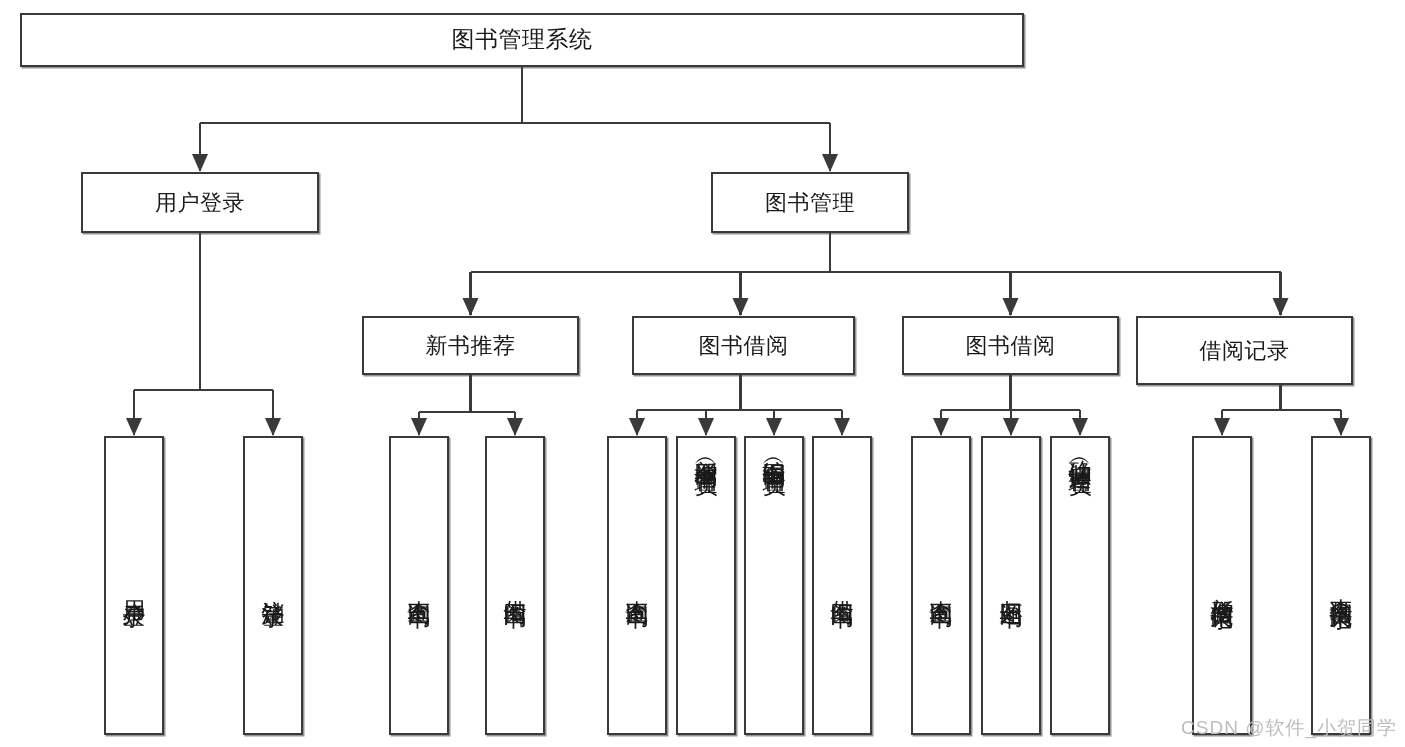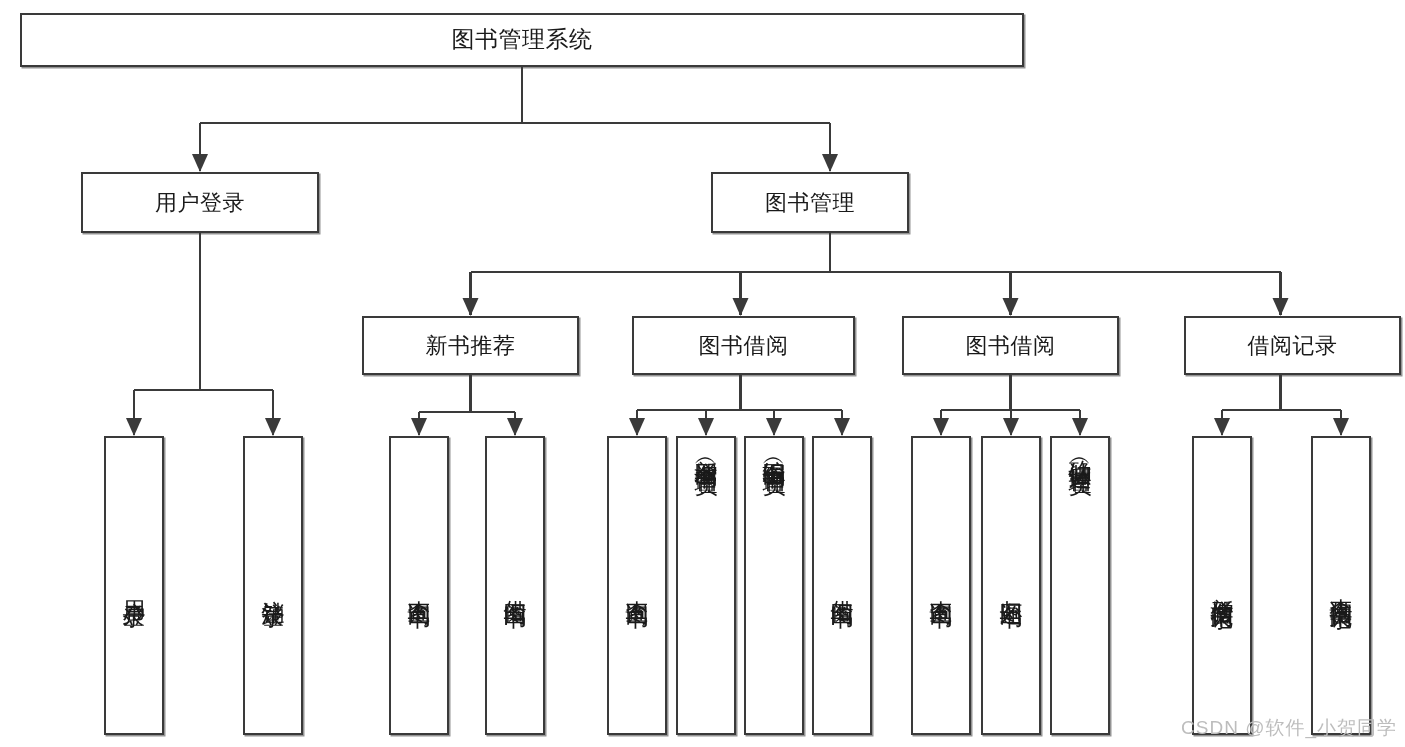--- a/index.html
+++ b/index.html
@@ -156,21 +156,21 @@
       </div>
       <div class="node h" style="left: 362px; top: 316px; width: 217px; height: 59px;">
         <span class="node-label">新书推荐</span>
       </div>
       <div class="node h" style="left: 632px; top: 316px; width: 223px; height: 59px;">
         <span class="node-label">图书借阅</span>
       </div>
       <div class="node h" style="left: 902px; top: 316px; width: 217px; height: 59px;">
         <span class="node-label">图书借阅</span>
       </div>
-      <div class="node h" style="left: 1184px; top: 316px; width: 217px; height: 59px;">
+      <div class="node h" style="left: 1136px; top: 316px; width: 217px; height: 69px;">
         <span class="node-label">借阅记录</span>
       </div>
       <div class="node v mid" style="left: 104px; top: 436px; width: 60px; height: 299px;">
         <span class="node-label">用户登录</span>
       </div>
       <div class="node v mid" style="left: 243px; top: 436px; width: 60px; height: 299px;">
         <span class="node-label">注销登录</span>
       </div>
       <div class="node v mid" style="left: 389px; top: 436px; width: 60px; height: 299px;">
         <span class="node-label">查询图书</span>

